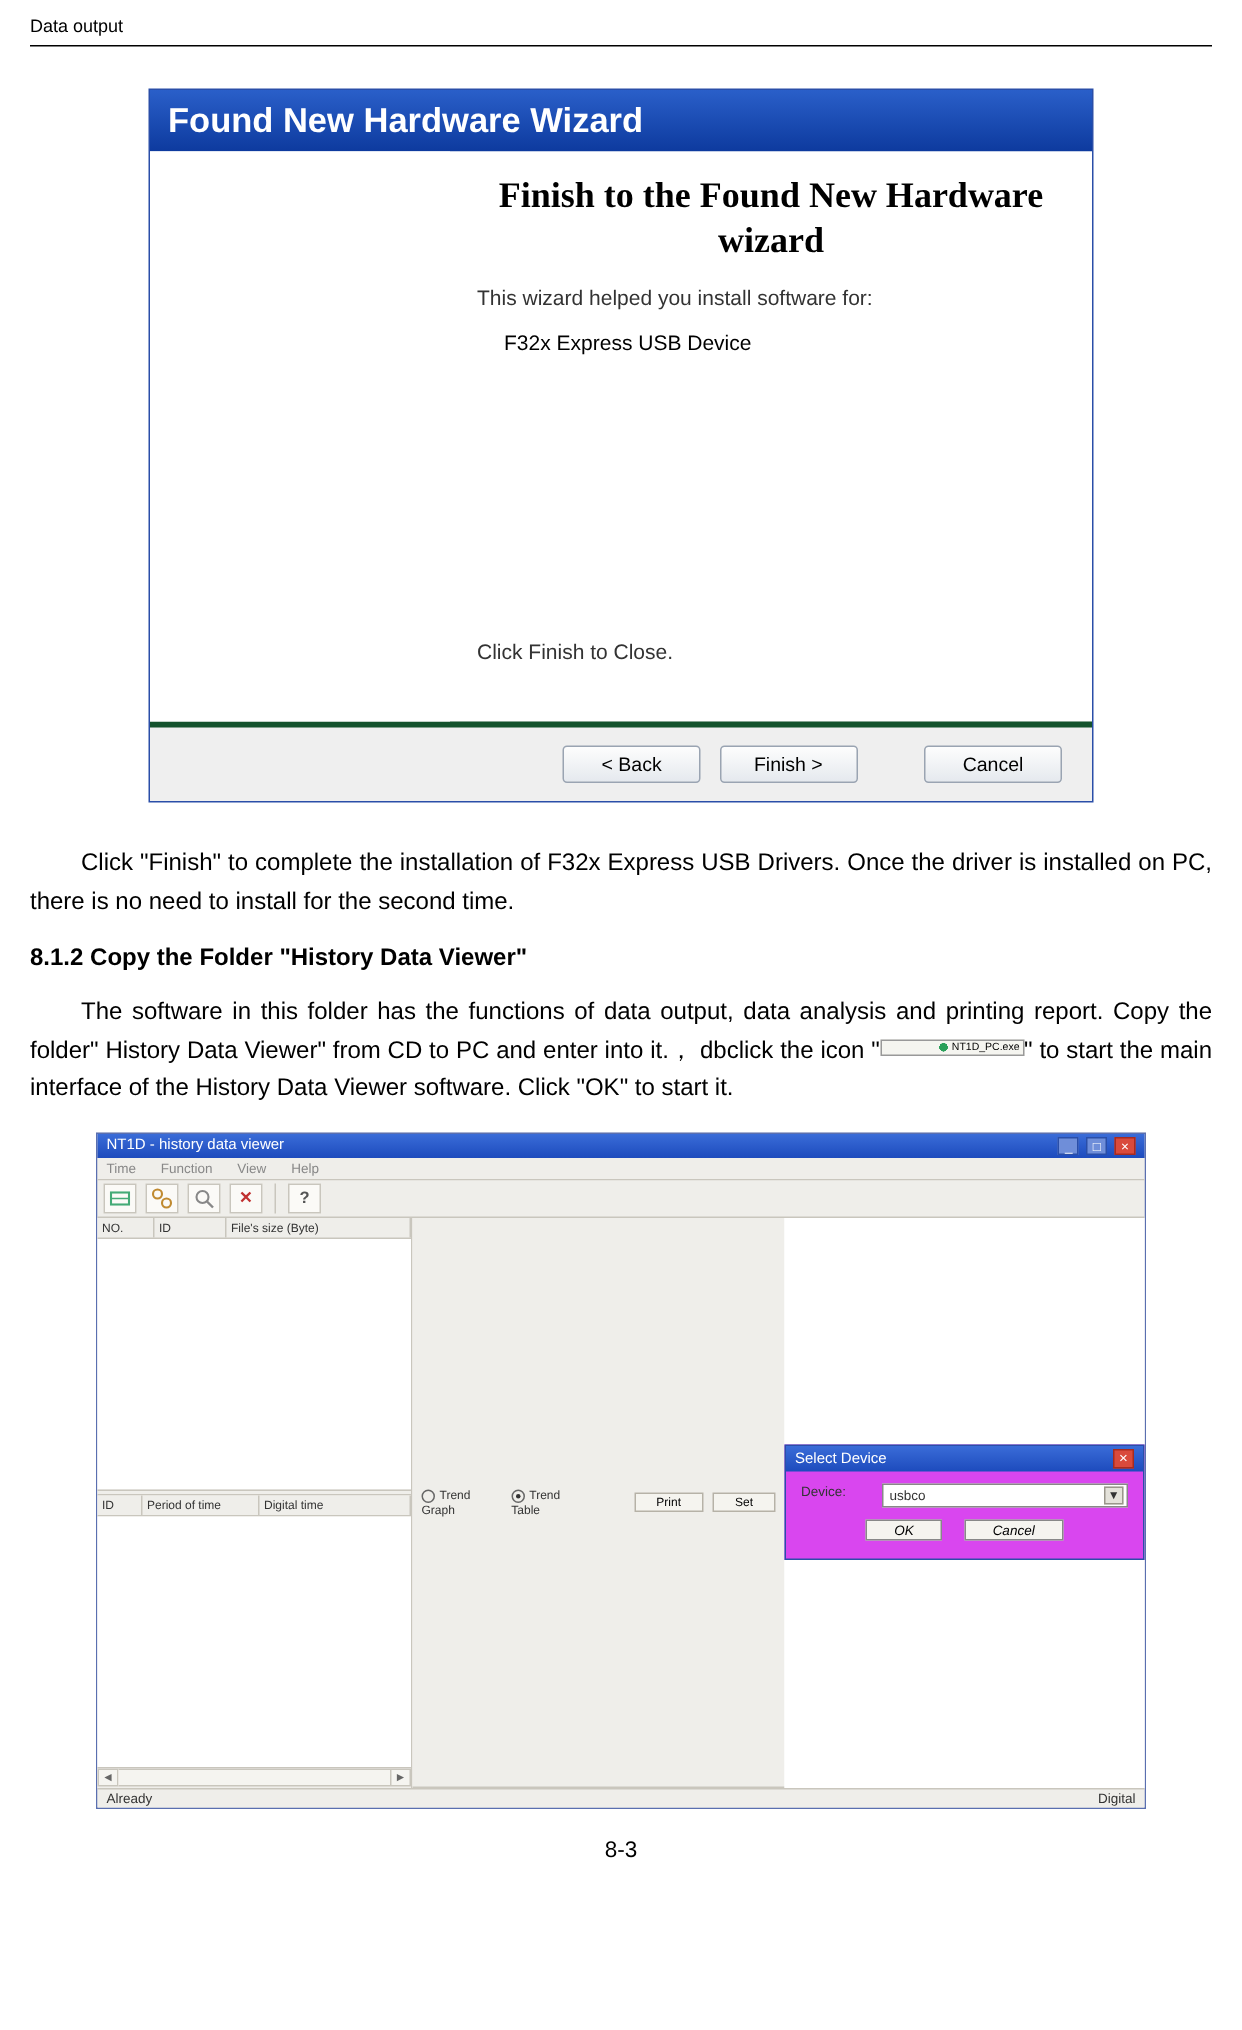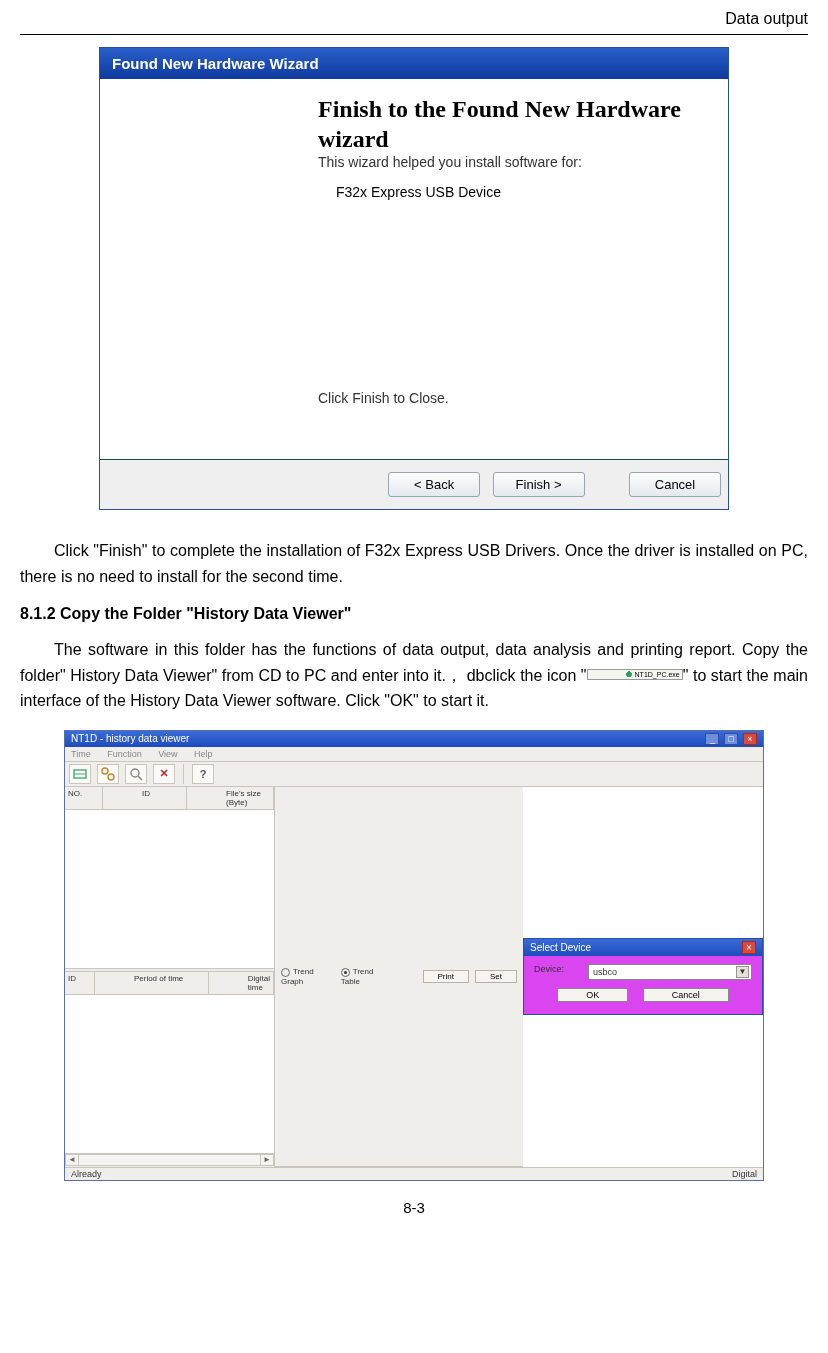--- a/index.html
+++ b/index.html
@@ -6,40 +6,40 @@
   body {
     font-family: Arial, "Helvetica Neue", sans-serif;
     font-size: 16px;
     color: #000;
     background: #fff;
     width: 828px;
     margin: 0 auto;
     padding: 10px 20px 20px 20px;
   }
   .page-header {
-    text-align: right;
-    font-size: 16px;
+    text-align: left;
+    font-size: 12px;
     padding-bottom: 6px;
     border-bottom: 1.5px solid #000;
-    margin-bottom: 12px;
+    margin-bottom: 28px;
   }
   
   .wizard-wrap { text-align: center; margin-bottom: 28px; }
   .wizard {
     display: inline-block;
     border: 1px solid #2a4ea8;
     background: #fff;
     width: 630px;
     text-align: left;
   }
   .wizard-titlebar {
     background: linear-gradient(#2a5fc9, #0d3a9e);
     color: #fff;
     font-weight: bold;
-    font-size: 15px;
+    font-size: 23px;
     padding: 7px 12px;
     font-family: "Trebuchet MS", Arial, sans-serif;
   }
   .wizard-body {
     display: flex;
     background: #fff;
     min-height: 380px;
   }
   .wizard-sidepanel {
     width: 200px;
@@ -48,39 +48,41 @@
   }
   .wizard-main {
     flex: 1;
     padding: 15px 18px 10px 18px;
   }
   .wizard-heading {
     font-family: "Times New Roman", serif;
     font-weight: bold;
     font-size: 24px;
     line-height: 1.25;
+    margin-bottom: 14px;
+    text-align: center;
   }
   .wizard-text {
     font-size: 14px;
     color: #333;
     margin-bottom: 14px;
   }
   .wizard-device {
     font-size: 14px;
     color: #000;
     margin: 0 0 190px 18px;
   }
   .wizard-instruction {
     font-size: 14px;
     color: #333;
   }
   .wizard-buttons {
     background: #efefef;
-    border-top: 1px solid #14532d;
-    padding: 12px 7px;
+    border-top: 4px solid #14532d;
+    padding: 12px 20px;
     text-align: right;
   }
   .wizard-buttons button {
     font-size: 13px;
     padding: 4px 0;
     width: 92px;
     margin-left: 8px;
     border: 1px solid #9aa4b2;
     border-radius: 3px;
     background: linear-gradient(#fdfdfd, #e5e9ee);
@@ -157,21 +159,21 @@
   .tico{
     width:22px;height:20px;border:1px solid #c9c6bd;background:#fbfaf7;
     display:inline-flex;align-items:center;justify-content:center;
     font-size:11px;color:#555;
   }
   .tsep{width:1px;height:20px;background:#c9c6bd;display:inline-block;margin:0 2px;}
   .app-content{display:flex;min-height:380px;background:#fff;}
   .leftcol{width:210px;border-right:1px solid #c9c6bd;display:flex;flex-direction:column;}
   .grid-head{
     display:flex;background:#efeeea;border-bottom:1px solid #c9c6bd;
-    font-size:8px;color:#333;gap:36px;
+    font-size:8px;color:#333;
   }
   .grid-head div{border-right:1px solid #c9c6bd;padding:2px 3px;}
   .grid-body{flex:1;background:#fff;}
   .grid-body.half{height:190px;}
   .hsplit{height:4px;background:#efeeea;border-top:1px solid #c9c6bd;border-bottom:1px solid #c9c6bd;}
   .leftcol .scroll-h{
     height:14px;background:#efeeea;border-top:1px solid #c9c6bd;
     display:flex;align-items:center;
   }
   .leftcol .scroll-h .arrow{
@@ -203,21 +205,21 @@
   .dlg-title .x{width:14px;height:13px;background:#d94a3c;border:1px solid #a82a1e;color:#fff;font-size:10px;text-align:center;line-height:12px;}
   .dlg-body{padding:8px 10px 4px 10px;font-size:9px;}
   .dlg-row{display:flex;align-items:flex-start;margin-bottom:6px;}
   .dlg-row label{width:54px;}
   .dlg-select{
     flex:1;border:1px solid #888;background:#fff;height:16px;
     display:flex;align-items:center;justify-content:space-between;padding:0 2px 0 4px;font-size:9px;
   }
   .dlg-select .arrow{width:13px;height:12px;background:#e4e2da;border:1px solid #9a968b;text-align:center;line-height:10px;font-size:8px;}
   .dlg-btns{text-align:center;padding:2px 0 8px 0;}
-  .dlg-btns button{font-size:9px;padding:1px 28px;margin:0 6px;border:1px solid #888;background:#f5f4ef;}
+  .dlg-btns button{font-size:9px;padding:1px 18px;margin:0 6px;border:1px solid #888;background:#f5f4ef;font-style:italic;}
   .app-status{
     background:#efeeea;border-top:1px solid #c9c6bd;font-size:9px;
     display:flex;justify-content:space-between;padding:1px 6px;
   }
   .page-number{
     text-align:center;font-size:15px;margin-top:18px;
   }
 </style>
 </head>
 <body>

